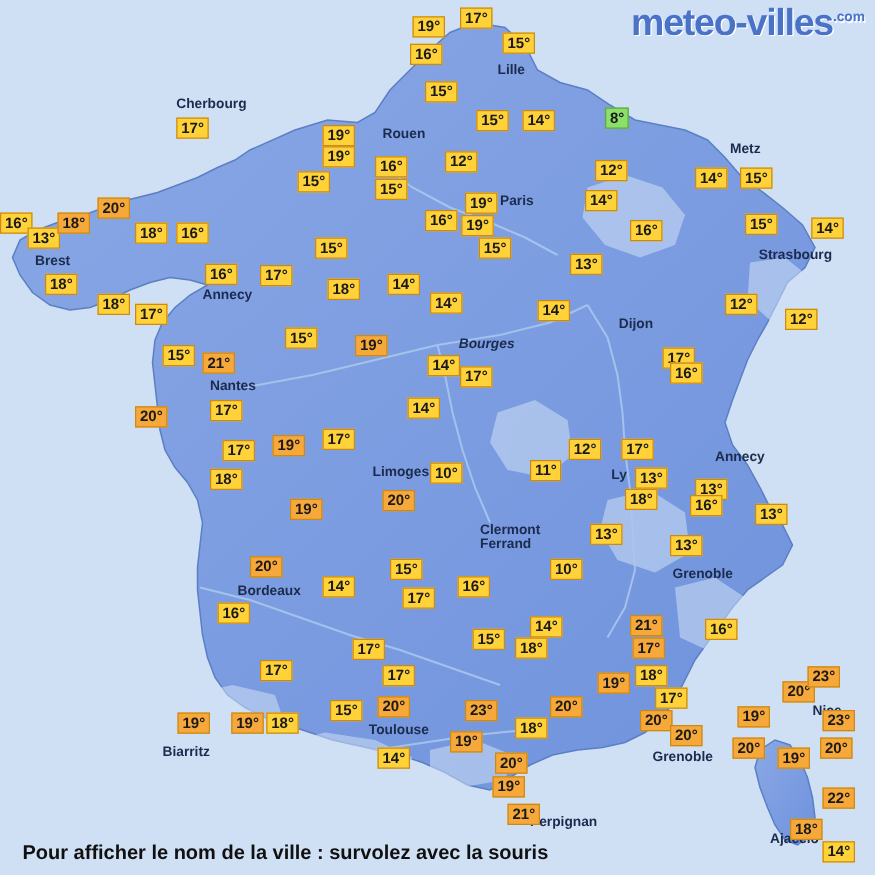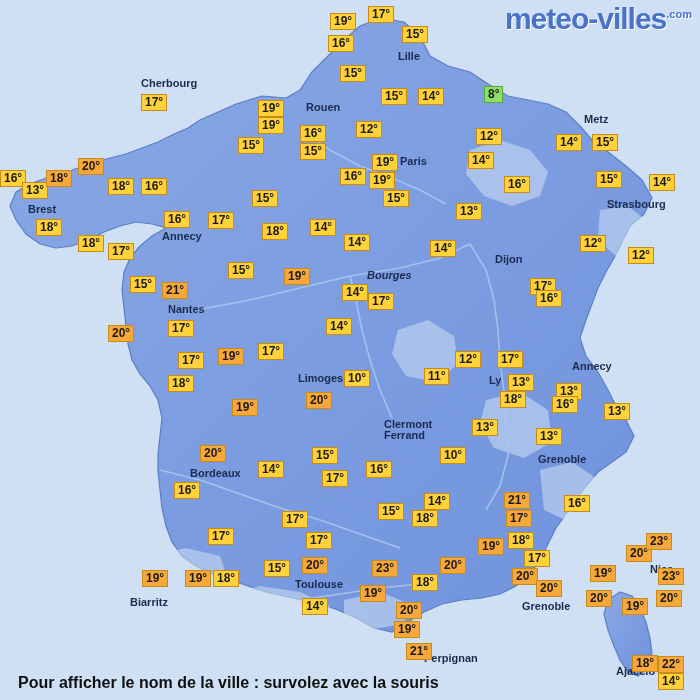--- a/index.html
+++ b/index.html
@@ -234,21 +234,21 @@
       <div class="chip o" style="left: 622px; top: 598px;">19°</div>
       <div class="chip o" style="left: 656px; top: 590px;">20°</div>
       <div class="chip o" style="left: 142px; top: 570px;">19°</div>
       <div class="chip y" style="left: 302px; top: 598px;">14°</div>
       <div class="chip o" style="left: 360px; top: 585px;">19°</div>
       <div class="chip y" style="left: 412px; top: 574px;">18°</div>
       <div class="chip o" style="left: 396px; top: 602px;">20°</div>
       <div class="chip o" style="left: 394px; top: 621px;">19°</div>
       <div class="chip o" style="left: 406px; top: 643px;">21°</div>
       <div class="chip o" style="left: 632px; top: 655px;">18°</div>
-      <div class="chip o" style="left: 658px; top: 656px; text-align: center;">22°</div>
+      <div class="chip o" style="left: 658px; top: 630px; text-align: center;">22°</div>
       <div class="chip y" style="left: 658px; top: 673px;">14°</div>
     </div>
   <div id="cities">
       <div class="city" style="left: 141px; top: 77px;">Cherbourg</div>
       <div class="city" style="left: 398px; top: 50px;">Lille</div>
       <div class="city" style="left: 306px; top: 101px;">Rouen</div>
       <div class="city" style="left: 584px; top: 113px;">Metz</div>
       <div class="city" style="left: 400px; top: 155px;">Paris</div>
       <div class="city" style="left: 28px; top: 203px;">Brest</div>
       <div class="city" style="left: 607px; top: 198px;">Strasbourg</div>

